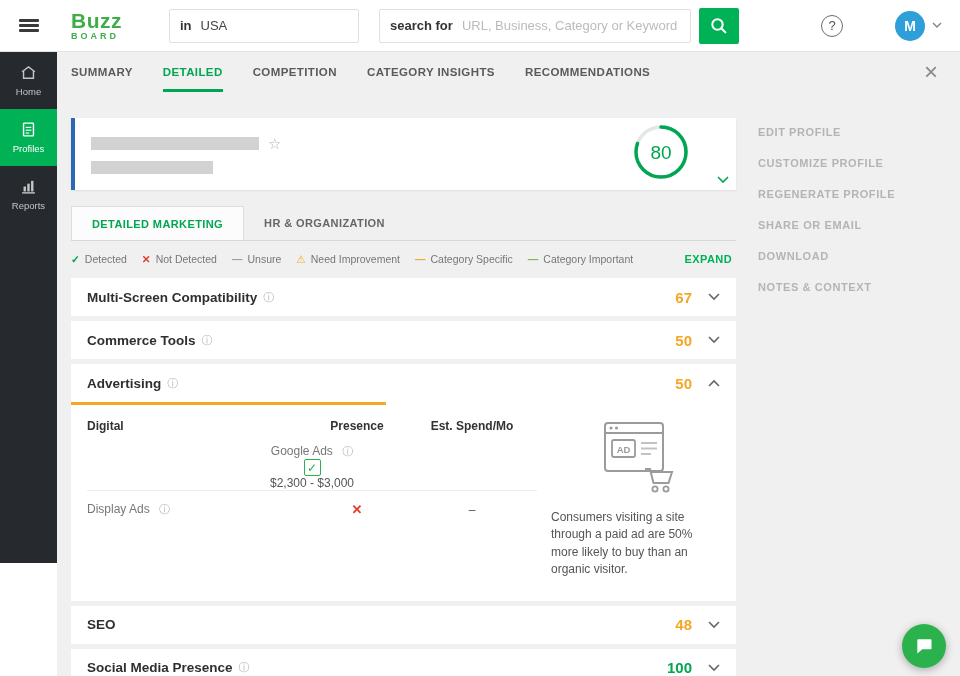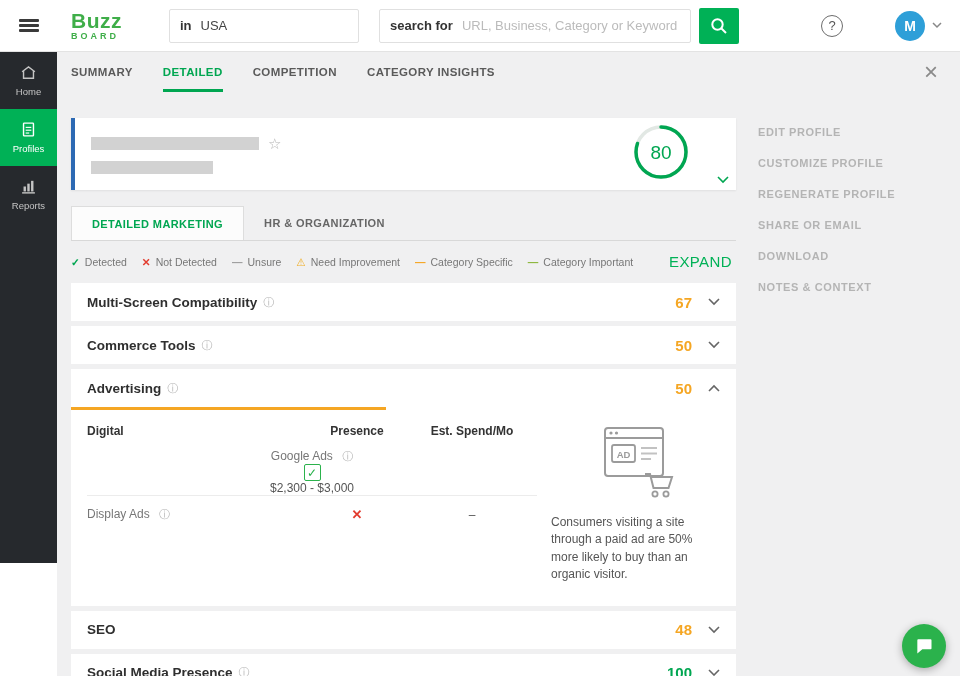--- a/index.html
+++ b/index.html
@@ -69,21 +69,21 @@
 
   
   .legend-row { display:flex; align-items:center; gap:15px; font-size:10.5px; color:#777; margin-bottom:13px; }
   .legend-item { display:flex; align-items:center; gap:5px; }
   .lg-check { color:#00a651; font-weight:bold; }
   .lg-cross { color:#e23b2e; font-weight:bold; }
   .lg-dash  { color:#9e9e9e; font-weight:bold; }
   .lg-warn  { color:#f0ad24; }
   .lg-dash-orange { color:#f5a623; font-weight:bold; }
   .lg-dash-green  { color:#8cb63c; font-weight:bold; }
-  .expand-link { margin-left:auto; color:#00b156; font-weight:normal; font-size:15px; letter-spacing:0.4px; cursor:pointer; margin-right:4px; }
+  .expand-link { margin-left:auto; color:#00b156; font-weight:bold; font-size:11px; letter-spacing:0.4px; cursor:pointer; margin-right:4px; }
 
   
   .section { background:#fff; margin-bottom:5px; }
   .sec-head { height:38px; display:flex; align-items:center; padding:0 16px; cursor:pointer; }
   .sec-title { font-size:13.5px; font-weight:bold; color:#2f2f2f; }
   .info-i { font-size:11px; color:#b5b5b5; margin-left:6px; cursor:pointer; }
   .sec-score { margin-left:auto; font-size:15px; font-weight:bold; margin-right:16px; }
   .sec-score.medium { color:#f5a623; }
   .sec-score.high { color:#00a651; }
   .chev { display:flex; align-items:center; }
@@ -183,20 +183,21 @@
   </div>
 </div>
 
 <div class="main">
 
   <div class="tabbar">
     <div class="tab">SUMMARY</div>
     <div class="tab active">DETAILED</div>
     <div class="tab">COMPETITION</div>
     <div class="tab">CATEGORY INSIGHTS</div>
+    <div class="tab">RECOMMENDATIONS</div>
     <div class="close-x">×</div>
   </div>
 
   <div class="content">
     <div class="left-col">
 
       <div class="profile-card">
         <div class="redact-lines">
           <div class="redact-row1">
             <div class="redact-a"></div>

